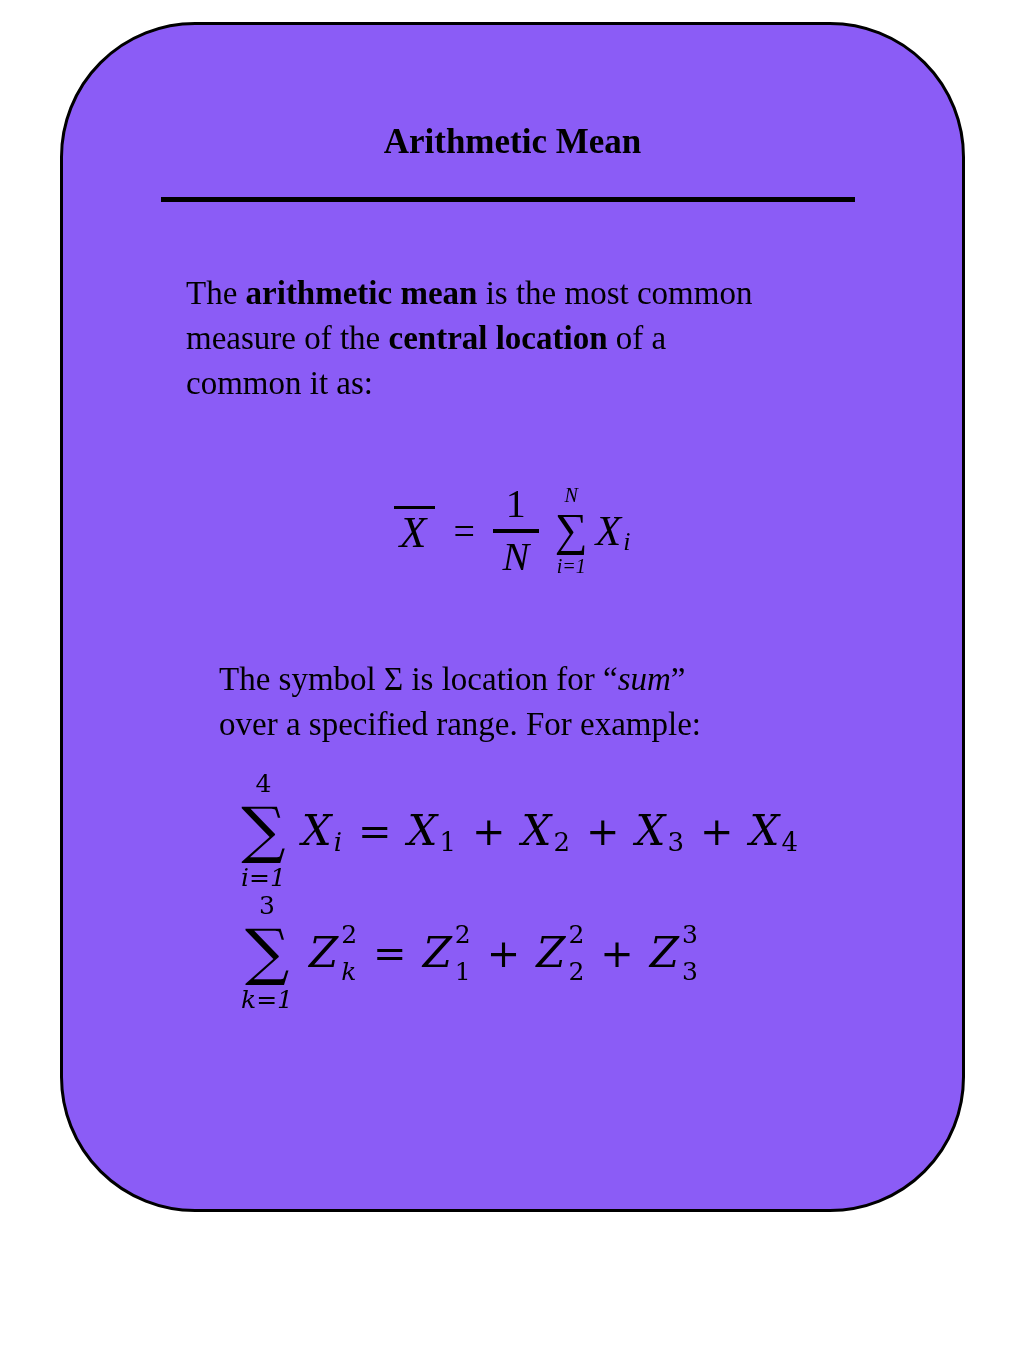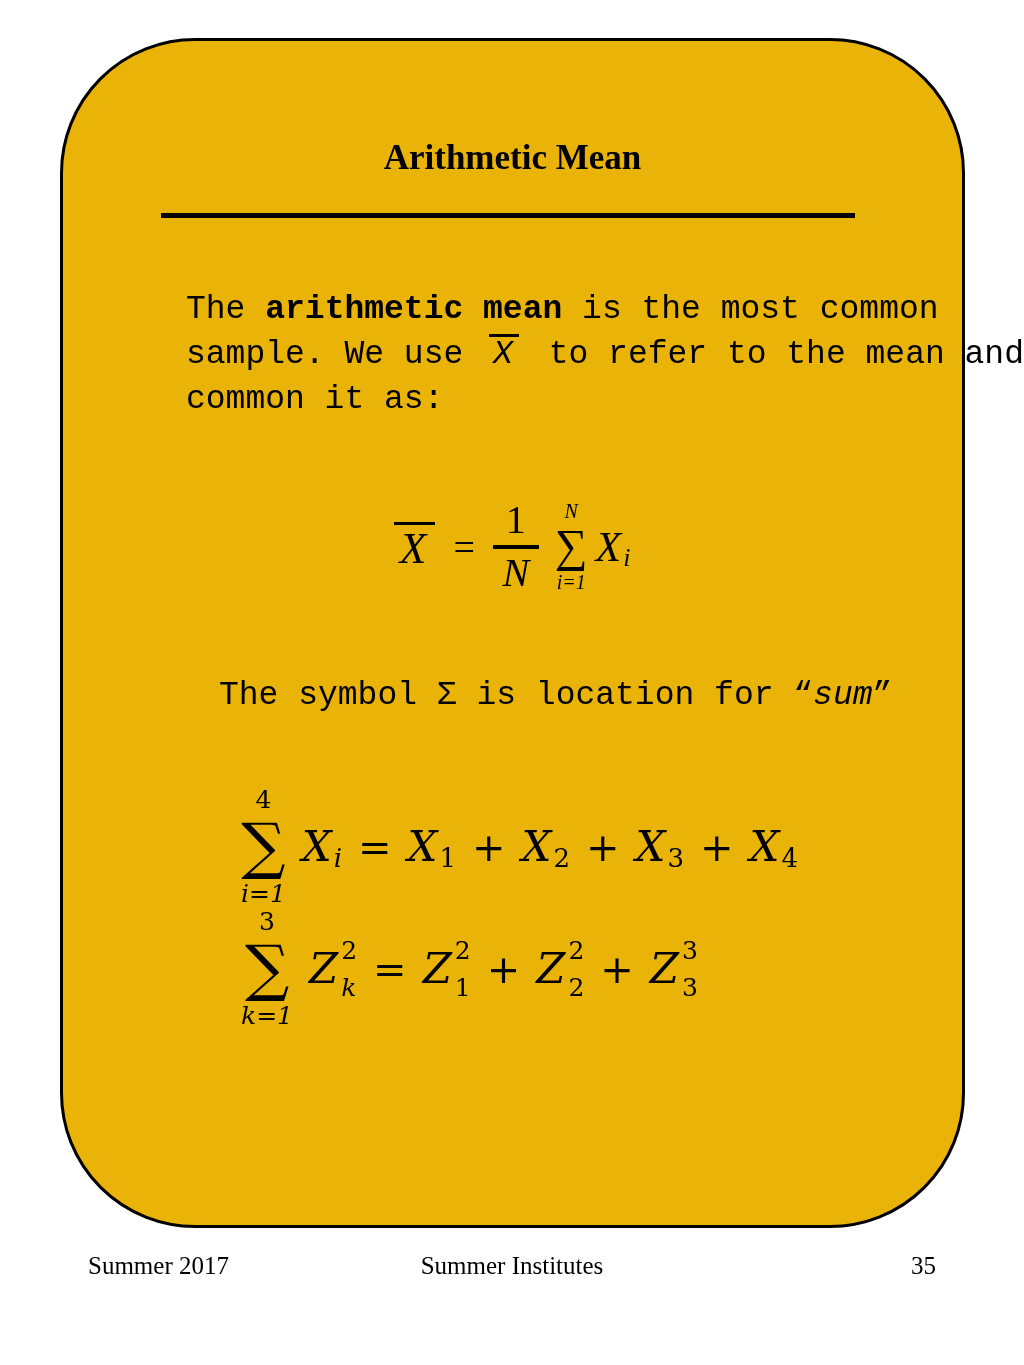--- a/index.html
+++ b/index.html
@@ -4,31 +4,31 @@
 <style>
   * { margin:0; padding:0; box-sizing:border-box; }
   html,body { background:#ffffff; }
   body {
     width:1024px; height:1365px; position:relative;
     font-family:"Liberation Serif", serif; color:#000;
   }
   .page { position:relative; width:1024px; height:1365px; background:#fff; overflow:hidden; }
 
   .slide {
-    position:absolute; left:60px; top:38px; width:905px; height:1190px;
-    border:3px solid #000; border-radius:135px; background:#eab308;
+    position:absolute; left:60px; top:22px; width:905px; height:1190px;
+    border:3px solid #000; border-radius:135px; background:#8b5cf6;
   }
 
   .title {
     position:absolute; top:98px; left:0; width:100%;
     text-align:center; font-weight:bold; font-size:35px; line-height:1.1;
   }
   .rule { position:absolute; top:172px; left:98px; width:694px; height:5px; background:#000; }
 
-  .para { font-size:33px; line-height:45px;font-family:Liberation Mono, monospace; }
+  .para { font-size:33px; line-height:45px; }
   .para1 { position:absolute; top:246px; left:123px; width:700px; }
   .para2 { position:absolute; top:632px; left:156px; width:640px; }
   .pline { white-space:nowrap; }
   .it { font-style:italic; }
 
   .xbar-inline {
     display:inline-block; border-top:3px solid #000;
     padding:1px 6px 0 4px; margin:0 10px 0 6px;
     font-style:italic; line-height:1.02;
   }
@@ -82,21 +82,21 @@
 <body>
 
 <div class="page">
   <div class="slide">
 
     <div class="title">Arithmetic Mean</div>
     <div class="rule"></div>
 
     <div class="para para1">
       <div class="pline"><span>The </span><b>arithmetic mean</b><span> is the most common</span></div>
-      <div class="pline"><span>sample. We use </span><span class="xbar-inline">X</span><span> to refer to the mean and</span></div>
+      <div class="pline"><span>measure of the </span><b>central location</b><span> of a</span></div>
       <div class="pline"><span>common it as:</span></div>
     </div>
 
     <div class="formula">
       <span class="fx-xbar">X</span>
       <span class="fx-op">=</span>
       <span class="frac">
         <span class="num">1</span>
         <span class="den">N</span>
       </span>
@@ -106,20 +106,21 @@
         <span class="lim it">i=1</span>
       </span>
       <span class="term">
         <span class="base">X</span>
         <span class="sub it">i</span>
       </span>
     </div>
 
     <div class="para para2">
       <div class="pline"><span>The symbol Σ is location for “</span><span class="it">sum</span><span>”</span></div>
+      <div class="pline"><span>over a specified range. For example:</span></div>
     </div>
 
     <div class="eqrow eq1">
       <span class="bigsum">
         <span class="blim">4</span>
         <span class="bsig">∑</span>
         <span class="blim it">i=1</span>
       </span>
       <span class="term">
           <span class="base">X</span>
@@ -181,18 +182,13 @@
           <span class="base">Z</span>
           <span class="stack">
             <span>3</span>
             <span>3</span>
           </span>
         </span>
     </div>
 
   </div>
 
-  <div class="footer">
-    <span>Summer 2017</span>
-    <span class="center">Summer Institutes</span>
-    <span class="right">35</span>
-  </div>
 </div>
 
 </body></html>

